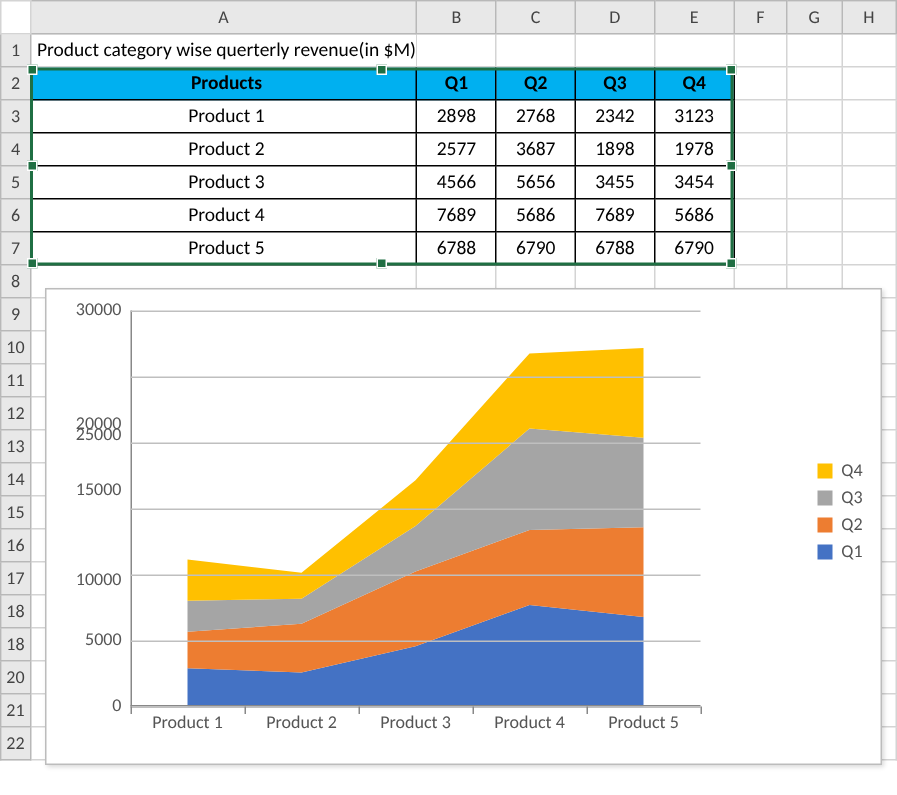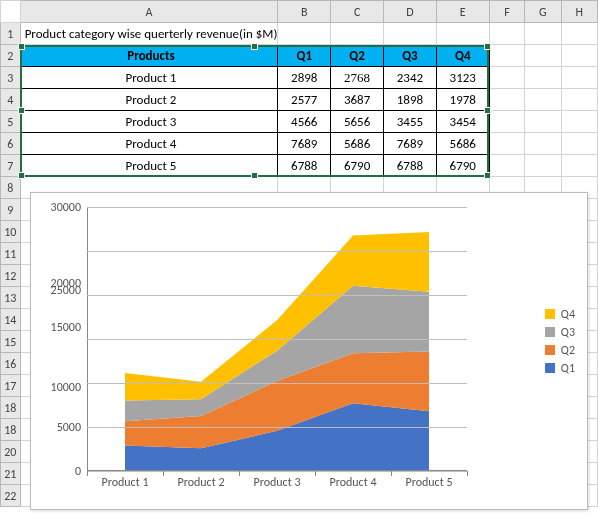--- a/index.html
+++ b/index.html
@@ -180,21 +180,21 @@
         <td class="colBCDE" style="background: rgb(0, 176, 240); font-weight: bold; border: 1px solid rgb(0, 0, 0);">Q3</td>
         <td class="colBCDE" style="background: rgb(0, 176, 240); font-weight: bold; border: 1px solid rgb(0, 0, 0);">Q4</td>
         <td class="colFGH"></td>
         <td class="colFGH"></td>
         <td class="colFGH"></td>
       </tr>
       <tr>
         <td class="rowhdr">3</td>
         <td class="colA prod-cell" style="border: 1px solid rgb(0, 0, 0);">Product 1</td>
         <td class="colBCDE" style="border: 1px solid rgb(0, 0, 0);">2898</td>
-        <td class="colBCDE" style="border: 1px solid rgb(0, 0, 0); font-family: Liberation Serif, serif;">2768</td>
+        <td class="colBCDE" style="border: 1px solid rgb(0, 0, 0);">2768</td>
         <td class="colBCDE" style="border: 1px solid rgb(0, 0, 0);">2342</td>
         <td class="colBCDE" style="border: 1px solid rgb(0, 0, 0);">3123</td>
         <td class="colFGH"></td>
         <td class="colFGH"></td>
         <td class="colFGH"></td>
       </tr>
       <tr>
         <td class="rowhdr">4</td>
         <td class="colA prod-cell" style="border: 1px solid rgb(0, 0, 0);">Product 2</td>
         <td class="colBCDE" style="border: 1px solid rgb(0, 0, 0);">2577</td>

